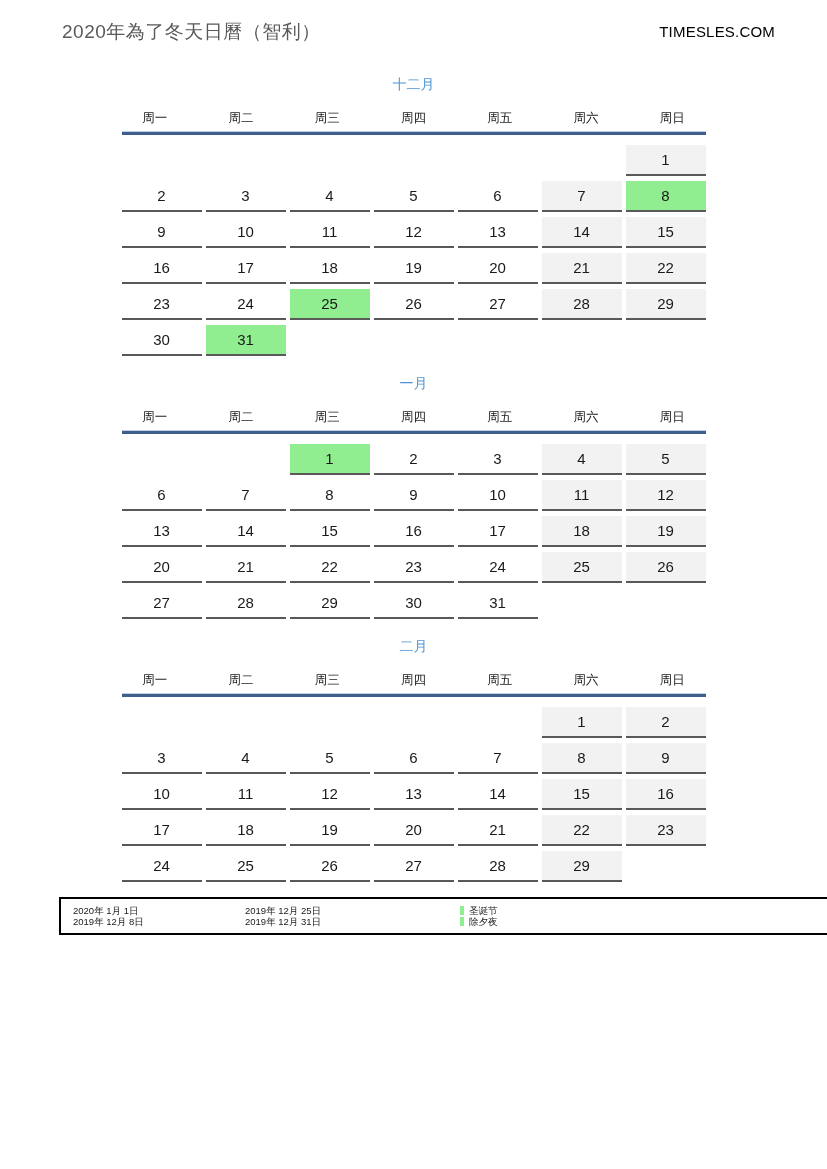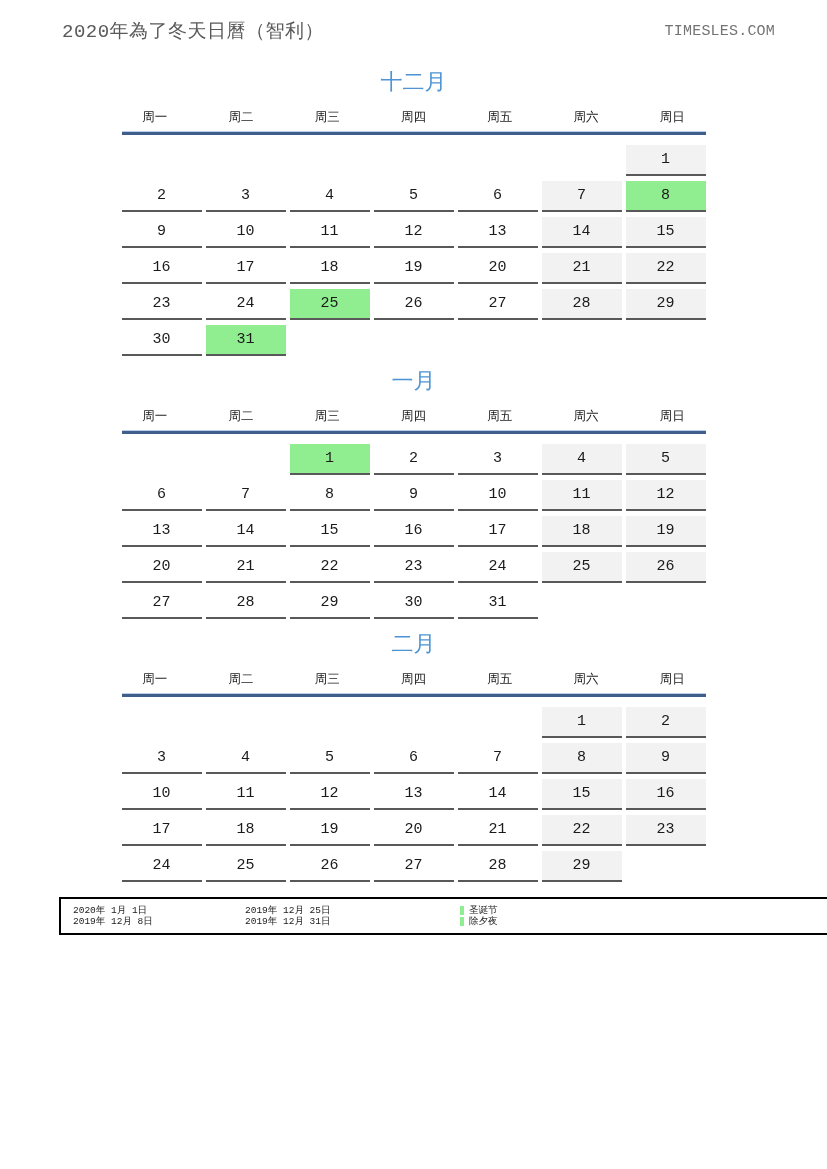--- a/index.html
+++ b/index.html
@@ -1,38 +1,38 @@
 <!DOCTYPE html>
 <html><head>
 <meta charset="utf-8">
 <style>
   * { margin:0; padding:0; box-sizing:border-box; }
   html,body { background:#ffffff; }
   .page {
     position:relative;
     width:827px; height:1169px;
     background:#ffffff;
-    font-family:Liberation Mono, monospace;
+    font-family:Liberation Sans, sans-serif;
     overflow:hidden;
   }
   .pagehead {
     display:flex; justify-content:space-between; align-items:flex-start;
     padding:20px 52px 0 62px;
   }
   .page-title {
     font-size:19px; line-height:24px; color:#595959;
     letter-spacing:0.5px;
   }
   .site-logo {
-    font-size:15px; line-height:20px; color:#737373;
+    font-size:15px; line-height:20px; color:#000000;
     letter-spacing:0.2px; text-decoration:none; margin-top:2px;
   }
   .cal { width:584px; margin:0 auto; }
   .month-title {
-    font-size:22px; line-height:24px; font-weight:400;
+    font-size:14px; line-height:24px; font-weight:400;
     color:#4E94D4; text-align:center; margin:28px 0 14px;
   }
   .month-title.gap { margin-top:15px; }
   .weekdays {
     display:grid; grid-template-columns:repeat(7,1fr); column-gap:20px;
     height:16px;
   }
   .wd {
     font-size:12.5px; line-height:16px; color:#1a1a1a; text-align:center;
   }

